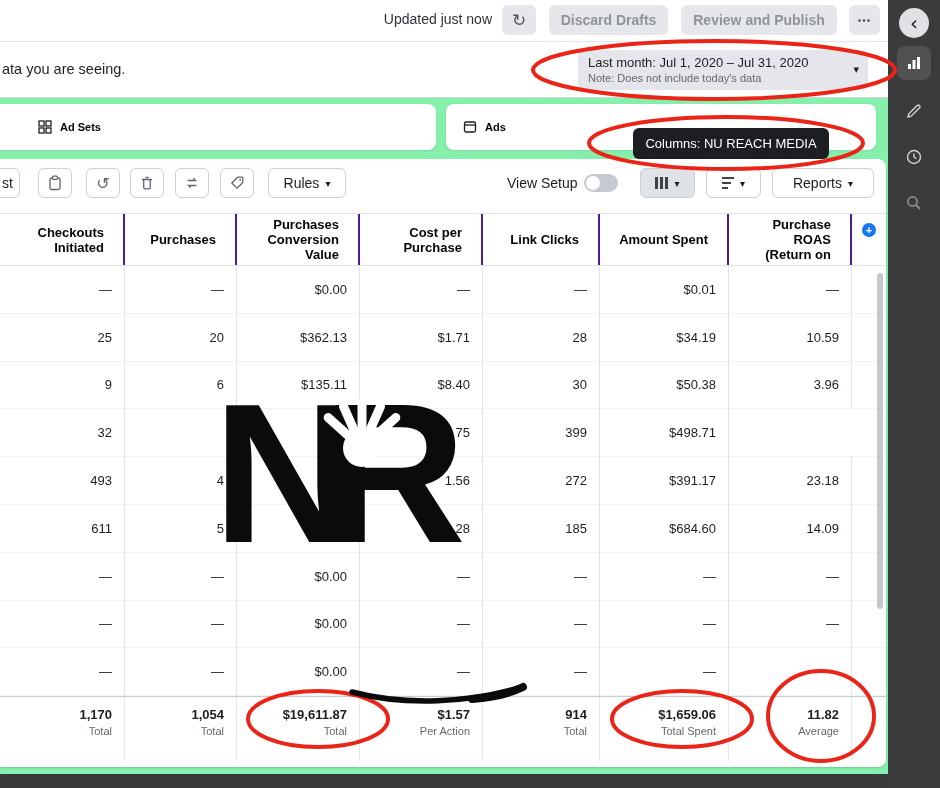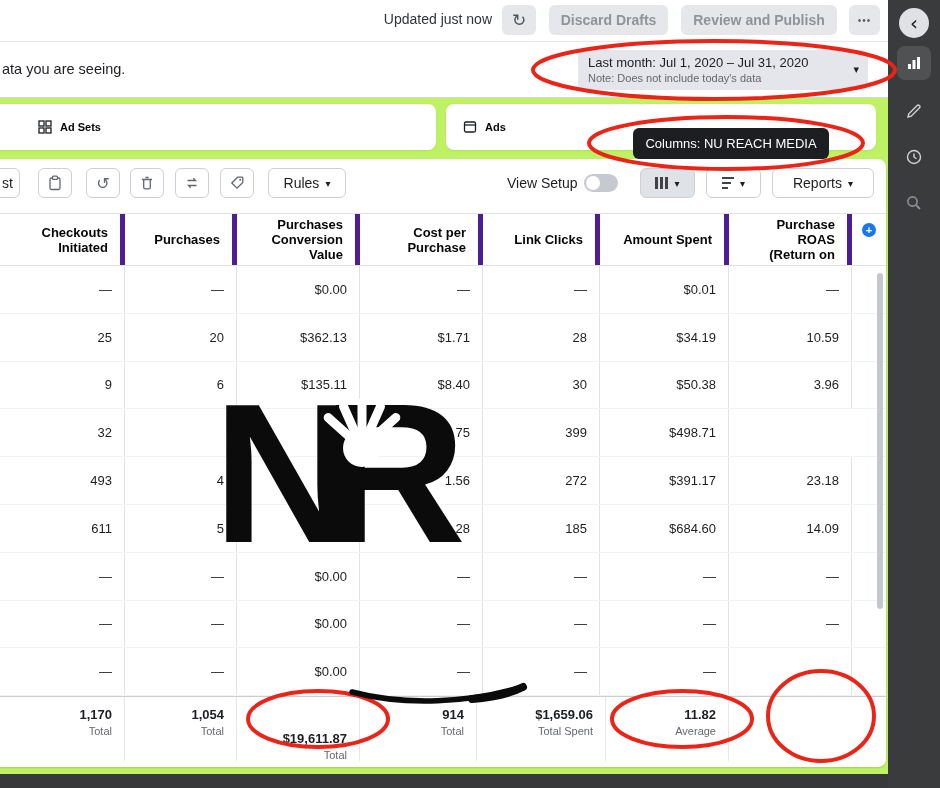--- a/index.html
+++ b/index.html
@@ -1,16 +1,16 @@
 <!DOCTYPE html>
 <html><head>
 <meta charset="utf-8">
 <style>
   html,body{margin:0;padding:0}
-  .app{position:relative;width:940px;height:788px;background:#bef264;overflow:hidden;
+  .app{position:relative;width:940px;height:788px;background:#86efac;overflow:hidden;
        font-family:"Liberation Sans",sans-serif;color:#1c1e21;-webkit-font-smoothing:antialiased}
 
   
   .topbar{position:absolute;left:0;top:0;width:888px;height:42px;background:#fff;
           border-bottom:1px solid #e4e6eb;box-sizing:border-box;z-index:2}
   .updated{position:absolute;left:360px;top:0;width:132px;height:38px;line-height:38px;
            font-size:14px;color:#2f3338;text-align:right}
   .gbtn{position:absolute;top:5px;height:30px;box-sizing:border-box;background:#e5e7ea;border:none;
         border-radius:6px;font-size:14px;font-weight:bold;color:#8f939a;display:flex;align-items:center;
         justify-content:center;cursor:pointer;font-family:"Liberation Sans",sans-serif}
@@ -57,22 +57,22 @@
   .colbars{display:flex;gap:2px;align-items:flex-end}
   .colbars i{display:block;width:3px;height:12px;background:#3f4246}
   .brkbars{display:flex;flex-direction:column;gap:2.5px;align-items:flex-start}
   .brkbars i{display:block;height:2.5px;background:#3f4246}
   .brkbars i:nth-child(1){width:12px}.brkbars i:nth-child(2){width:9px}.brkbars i:nth-child(3){width:6px}
 
   
   .tbl{position:absolute;left:0;top:54px;width:886px}
   .hrow{display:flex;height:53px;border-top:1px solid #dfe2e6;border-bottom:1px solid #dfe2e6;
         box-sizing:border-box;background:#fff}
-  .hcell{box-sizing:border-box;border-right:5px solid #4c1d95;display:flex;align-items:center;
-         justify-content:flex-end;padding-right:12px;font-size:13px;font-weight:bold;color:#050505;
+  .hcell{box-sizing:border-box;border-right:2px solid #4c1d95;display:flex;align-items:center;
+         justify-content:flex-end;padding-right:19px;font-size:13px;font-weight:bold;color:#050505;
          text-align:right;white-space:pre-line;line-height:15px;cursor:pointer}
   .hcell.plus{border-right:none;justify-content:center;align-items:flex-start;padding:9px 0 0 0;cursor:default}
   .pluscircle{width:14px;height:14px;border-radius:50%;background:#1877f2;color:#fff;font-size:11px;
               line-height:14px;text-align:center;cursor:pointer}
   .trow{display:flex;height:47.8px;border-bottom:1px solid #f1f2f4;box-sizing:border-box;background:#fff}
   .tcell{box-sizing:border-box;border-right:1px solid #dfe2e6;display:flex;align-items:center;
          justify-content:flex-end;padding-right:12px;font-size:13px;color:#1c1e21}
   .tcell.pad,.tocell.pad{border-right:none}
   .totals{display:flex;height:65px;border-top:1px solid #c9ccd1;box-sizing:border-box;background:#fff}
   .tocell{box-sizing:border-box;border-right:1px solid #e4e6ea;display:flex;flex-direction:column;
@@ -316,23 +316,27 @@
         </div>
       <div class="totals" id="totals">
           <div class="tocell" style="width: 125px;">
             <div class="tval">1,170</div>
             <div class="tlab">Total</div>
           </div>
           <div class="tocell" style="width: 112px;">
             <div class="tval">1,054</div>
             <div class="tlab">Total</div>
           </div>
-          <div class="tocell" style="width: 123px; justify-content: flex-end;">
+          <div class="tocell" style="width: 123px;">
             <div class="tval">$19,611.87</div>
             <div class="tlab">Total</div>
+          </div>
+          <div class="tocell" style="width: 123px;">
+            <div class="tval">$1.57</div>
+            <div class="tlab">Per Action</div>
           </div>
           <div class="tocell" style="width: 117px;">
             <div class="tval">914</div>
             <div class="tlab">Total</div>
           </div>
           <div class="tocell" style="width: 129px;">
             <div class="tval">$1,659.06</div>
             <div class="tlab">Total Spent</div>
           </div>
           <div class="tocell" style="width: 123px;">

